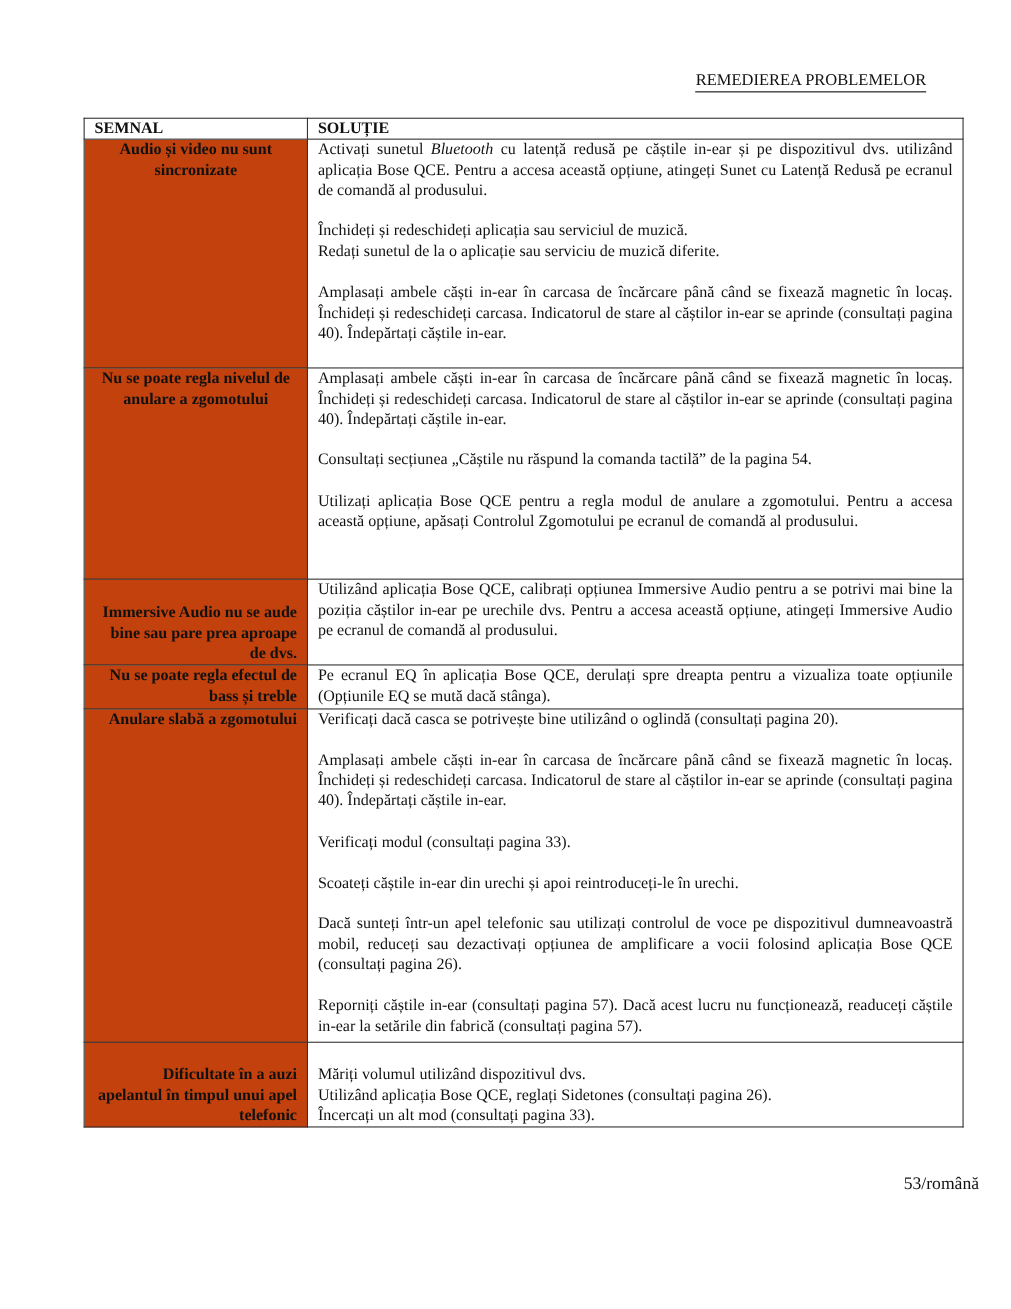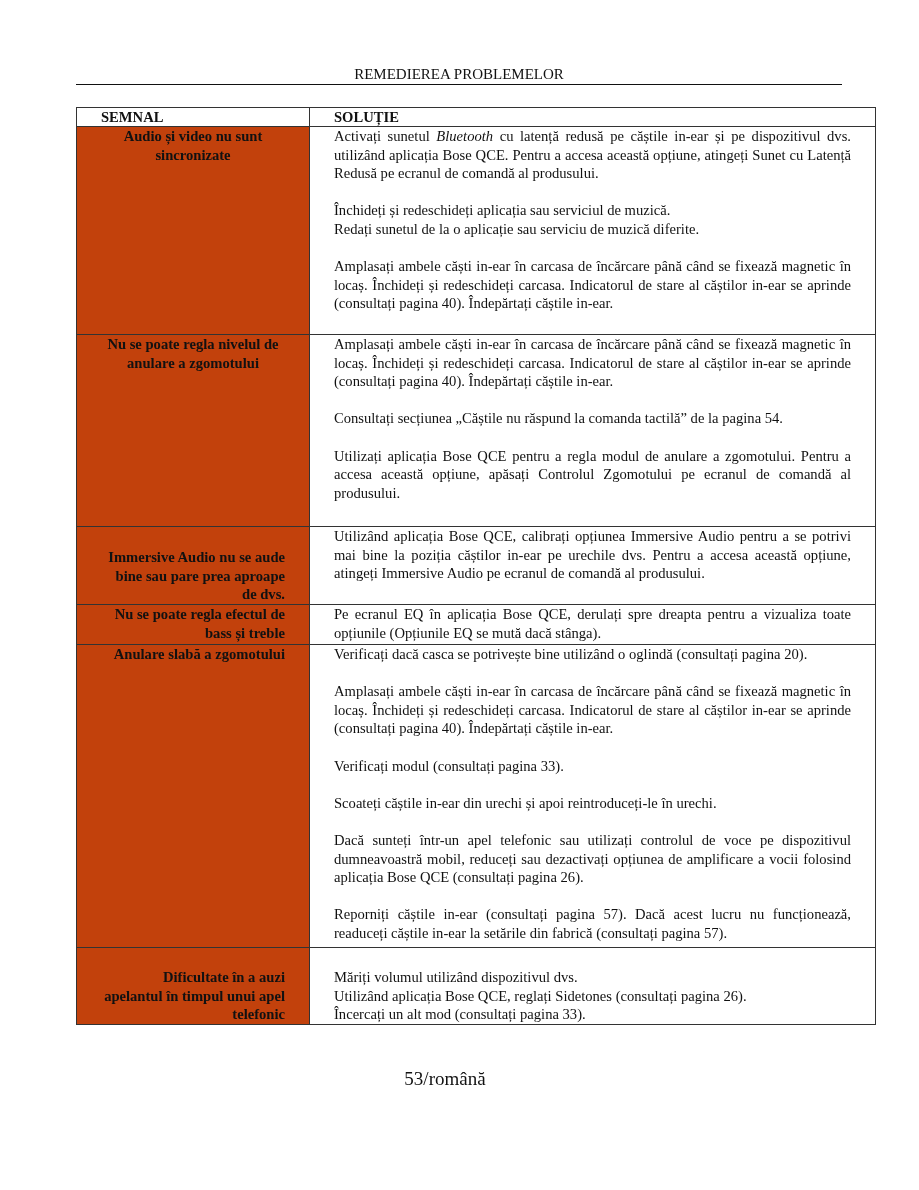--- a/index.html
+++ b/index.html
@@ -18,20 +18,21 @@
     .page-header {
       position: absolute;
       left: 76px;
       top: 63px;
       width: 766px;
       height: 22px;
       display: flex;
       align-items: flex-end;
       font-size: 15px;
       line-height: 18px;
+      flex-direction: column;
     }
     .page-header .rule {
       flex: 1;
       border-bottom: 1px solid #111;
       height: 16px;
     }
     .page-header .title {
       padding: 0 0 1px 0;
       border-bottom: 1px solid #111;
       letter-spacing: 0px;
@@ -40,21 +41,21 @@
       position: absolute;
       left: 76px;
       top: 107px;
       width: 800px;
       border-collapse: collapse;
       font-size: 14.6px;
       line-height: 18.6px;
     }
     table.trouble td, table.trouble th {
       border: 1px solid #333;
-      padding: 0 24px;
+      padding: 0 9px;
       vertical-align: top;
       font-family: Liberation Serif, serif;
     }
     table.trouble th {
       text-align: left;
       font-weight: bold;
       height: 18px;
       padding-top: 0;
       padding-bottom: 0;
       line-height: 18px;
@@ -83,22 +84,22 @@
     .row-3 td { height: 77px; }
     .row-4 td { height: 39px; }
     .row-5 td { height: 302px; }
     .row-6 td { height: 76px; }
     .spacer-top { padding-top: 18.6px; }
     .footer {
       position: absolute;
       left: 0;
       width: 890px;
       top: 1068px;
-      text-align: center;
-      font-size: 19px;
+      text-align: right;
+      font-size: 16px;
     }
     em { font-style: italic; }
   </style>
 </head>
 <body>
 
 <div class="page-header">
   <div class="rule"></div>
   <div class="title">REMEDIEREA PROBLEMELOR</div>
   <div class="rule"></div>

